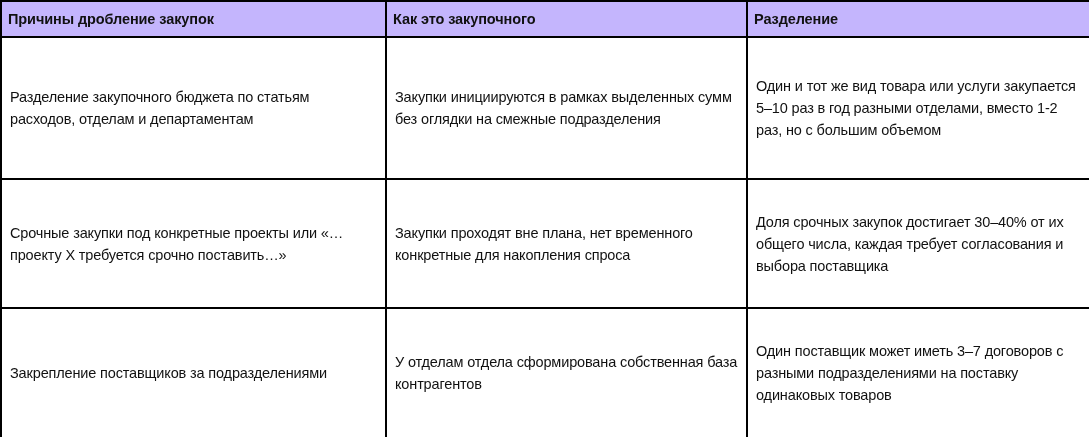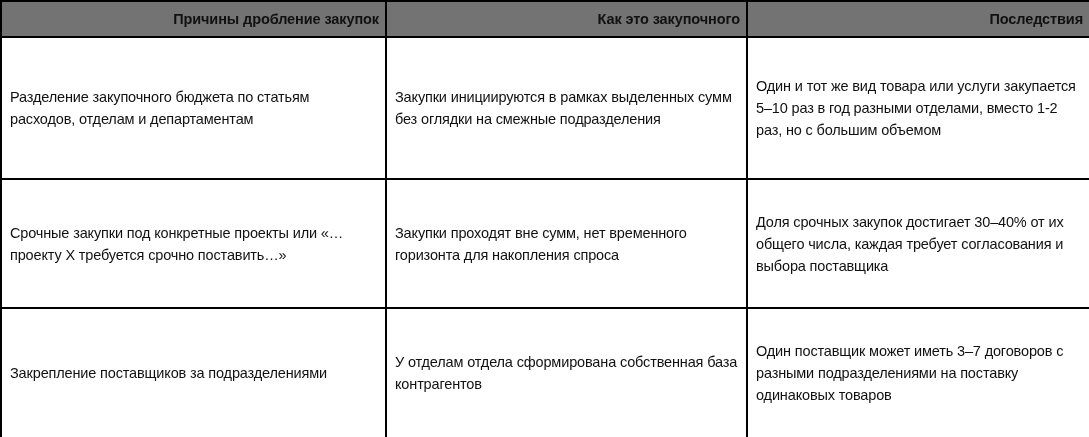--- a/index.html
+++ b/index.html
@@ -22,24 +22,24 @@
       position: absolute;
       left: 0;
       top: 0;
     }
     table.causes-table th,
     table.causes-table td {
       border: 2px solid #000000;
       box-sizing: border-box;
     }
     table.causes-table th {
-      background: #737373;
+      background: #c4b5fd;
       font-weight: bold;
       font-size: 14.5px;
-      text-align: right;
+      text-align: left;
       vertical-align: middle;
       height: 36px;
       padding: 0 6px;
       letter-spacing: -0.1px;
     }
     table.causes-table td {
       font-size: 14.5px;
       line-height: 22px;
       text-align: left;
       vertical-align: middle;
@@ -62,32 +62,32 @@
 <table class="causes-table">
   <colgroup>
     <col class="c1">
     <col class="c2">
     <col class="c3">
   </colgroup>
   <thead>
     <tr>
       <th>Причины дробление закупок</th>
       <th>Как это закупочного</th>
-      <th>Последствия</th>
+      <th>Разделение</th>
     </tr>
   </thead>
   <tbody>
     <tr class="row-1">
       <td class="cause">Разделение закупочного бюджета по статьям расходов, отделам и департаментам</td>
       <td class="how">Закупки инициируются в рамках выделенных сумм без оглядки на смежные подразделения</td>
       <td class="conseq">Один и тот же вид товара или услуги закупается 5–10 раз в год разными отделами, вместо 1-2 раз, но с большим объемом</td>
     </tr>
     <tr class="row-2">
       <td class="cause">Срочные закупки под конкретные проекты или «… проекту Х требуется срочно поставить…»</td>
-      <td class="how">Закупки проходят вне сумм, нет временного горизонта для накопления спроса</td>
+      <td class="how">Закупки проходят вне плана, нет временного конкретные для накопления спроса</td>
       <td class="conseq">Доля срочных закупок достигает 30–40% от их общего числа, каждая требует согласования и выбора поставщика</td>
     </tr>
     <tr class="row-3">
       <td class="cause">Закрепление поставщиков за подразделениями</td>
       <td class="how">У отделам отдела сформирована собственная база контрагентов</td>
       <td class="conseq">Один поставщик может иметь 3–7 договоров с разными подразделениями на поставку одинаковых товаров</td>
     </tr>
   </tbody>
 </table>
 

